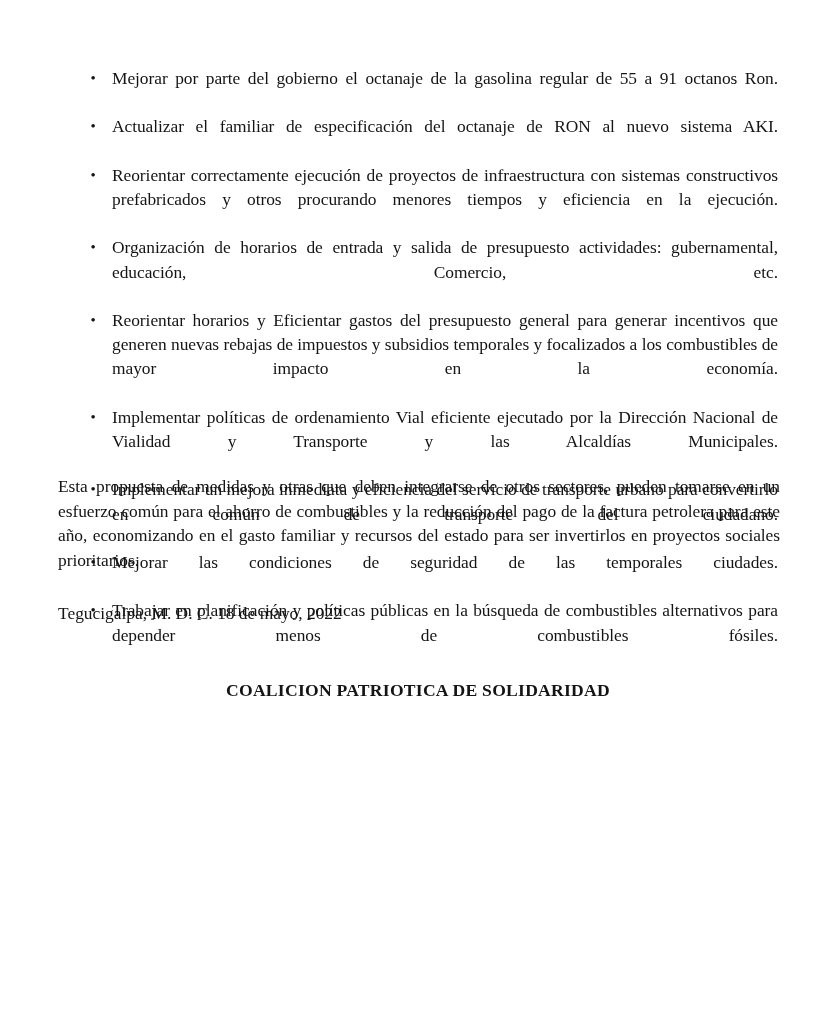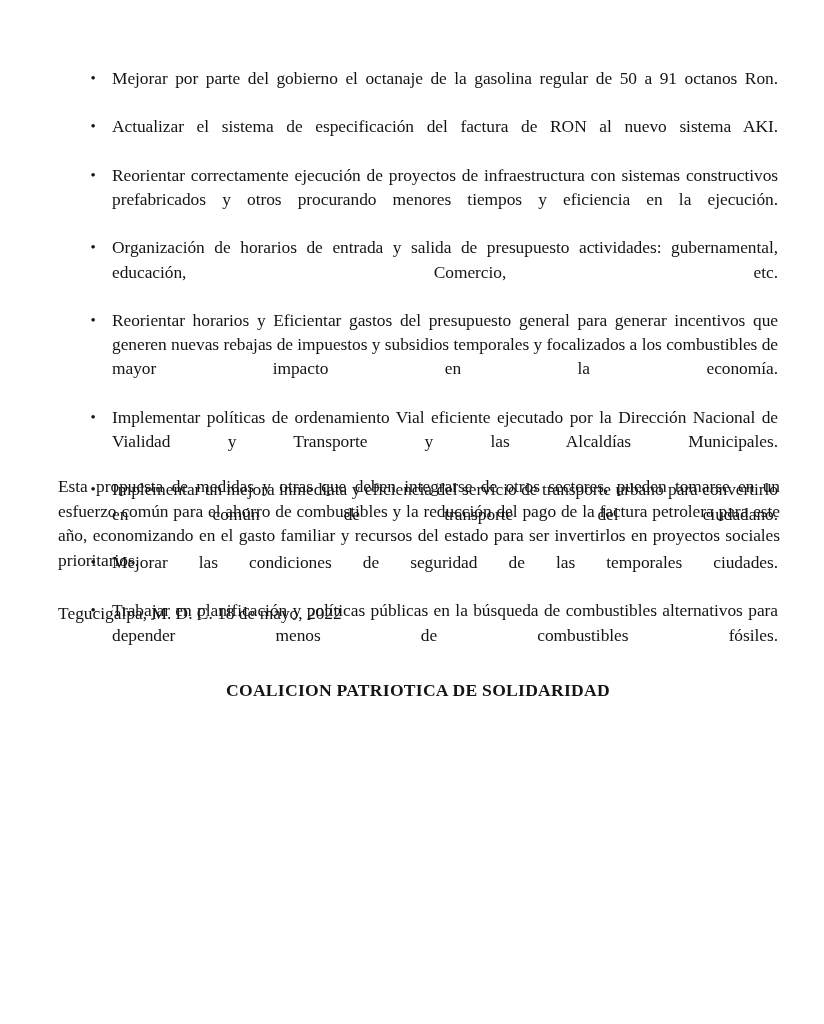--- a/index.html
+++ b/index.html
@@ -115,26 +115,26 @@
 </style>
 </head>
 <body>
 
 <div class="page">
 
   <ul class="measures-list">
 
     <li class="measure-item">
       <span class="bullet-glyph">•</span>
-      <span class="measure-text">Mejorar por parte del gobierno el octanaje de la gasolina regular de 50 a 91 octanos Ron.</span>
+      <span class="measure-text">Mejorar por parte del gobierno el octanaje de la gasolina regular de 55 a 91 octanos Ron.</span>
     </li>
 
     <li class="measure-item">
       <span class="bullet-glyph">•</span>
-      <span class="measure-text">Actualizar el sistema de especificación del factura de RON al nuevo sistema AKI.</span>
+      <span class="measure-text">Actualizar el familiar de especificación del octanaje de RON al nuevo sistema AKI.</span>
     </li>
 
     <li class="measure-item">
       <span class="bullet-glyph">•</span>
       <span class="measure-text">Reorientar correctamente ejecución de proyectos de infraestructura con sistemas constructivos prefabricados y otros procurando menores tiempos y eficiencia en la ejecución.</span>
     </li>
 
     <li class="measure-item">
       <span class="bullet-glyph">•</span>
       <span class="measure-text">Organización de horarios de entrada y salida de presupuesto actividades: gubernamental, educación, Comercio, etc.</span>

